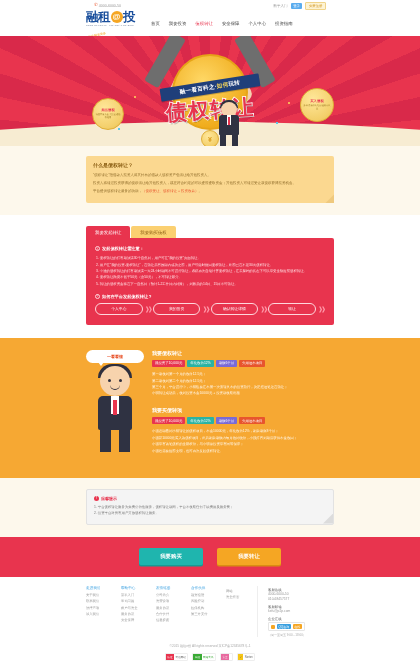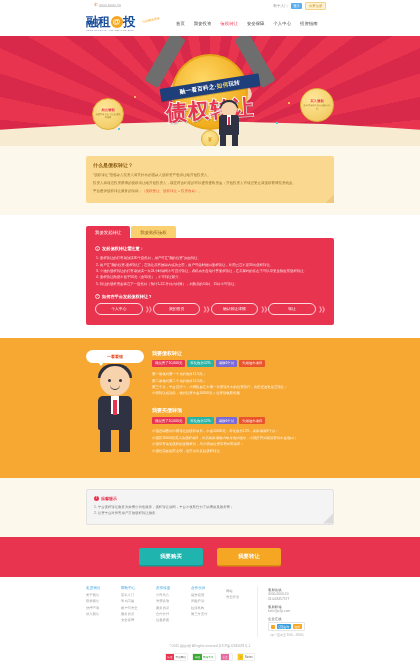--- a/index.html
+++ b/index.html
@@ -19,21 +19,21 @@
   .tb-phone{display:flex;align-items:center;gap:1px;color:#999;font-size:3.6px;}
   .tb-phone .ic{color:#e8552d;font-size:4.4px;line-height:1;}
   .tb-right{display:flex;align-items:center;gap:3px;}
   .tb-link{color:#999;font-size:3.6px;}
   .tb-chip{font-size:3.4px;color:#fff;background:#5aacee;padding:1px 2.5px;border-radius:1px;}
   .tb-chip.warn{background:#fdf3d4;color:#d39a28;border:0.4px solid #f0d48a;}
 
   
   .nav{height:25px;background:#fff;display:flex;align-items:center;justify-content:center;gap:0;}
   .nav-inner{width:248px;display:flex;align-items:center;}
-  .logo{display:flex;align-items:flex-start;gap:5px;position:relative;}
+  .logo{display:flex;align-items:flex-start;gap:5px;position:relative;flex-direction:column;}
   .logo-main{display:flex;align-items:center;}
   .logo-ch{font-size:12.5px;font-weight:bold;color:#1a4f9c;letter-spacing:-0.5px;line-height:1;font-family:"DejaVu Sans",sans-serif;}
   .logo-at{display:inline-block;width:12px;height:12px;border-radius:50%;background:#f5a623;color:#fff;font-size:8px;text-align:center;line-height:12px;margin:0 0.5px;font-weight:bold;}
   .logo-sub{font-size:2.2px;color:#6f7f99;letter-spacing:0.2px;margin-top:0.5px;white-space:nowrap;}
   .logo-badge{font-size:3px;color:#f5a623;transform:rotate(-12deg);margin-left:2px;margin-top:2px;white-space:nowrap;}
   .nav-items{display:flex;align-items:center;gap:9px;margin-left:16px;}
   .nav-item{font-size:4.4px;color:#444;white-space:nowrap;cursor:pointer;}
   .nav-item.active{color:#e8344e;}
 
   

